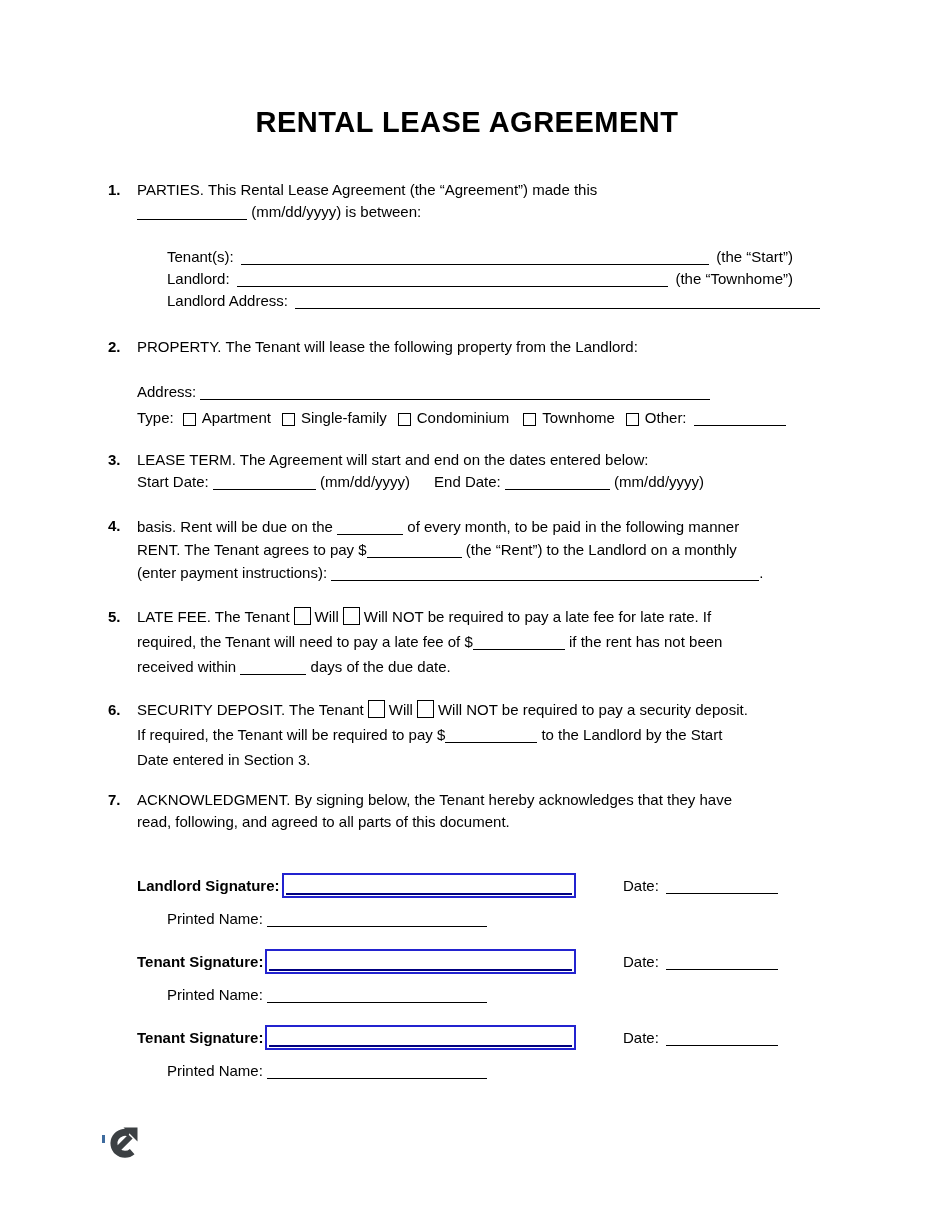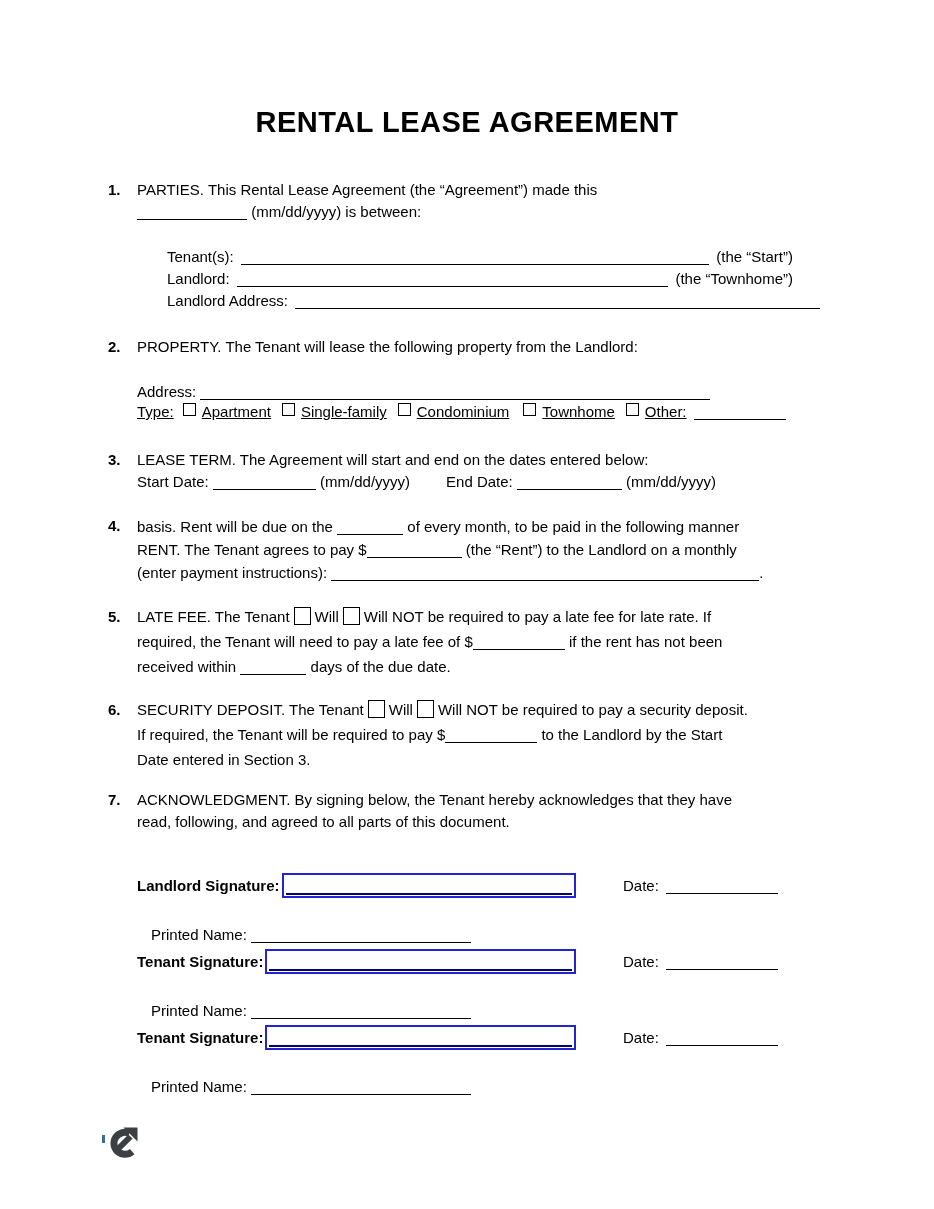--- a/index.html
+++ b/index.html
@@ -26,30 +26,30 @@
   }
   .blank-flex{flex:1 1 auto;border-bottom:1.5px solid #000;height:14px;margin:0 7px 3px 7px;}
   .cb{
     display:inline-block;width:11px;height:11px;border:1.5px solid #000;
     vertical-align:-1px;margin-right:6px;background:#fff;flex:0 0 auto;
   }
   .cb-lg{
     display:inline-block;width:15px;height:16px;border:1.6px solid #000;
     vertical-align:-3px;margin:0 4px;background:#fff;
   }
-  .type-row{display:flex;align-items:flex-start;height:23px;white-space:nowrap;text-decoration:underline;}
+  .type-row{display:flex;align-items:flex-end;height:23px;white-space:nowrap;}
   .type-row .opt{margin-right:11px;}
   .type-row .tlabel{margin-right:9px;}
   .sig-row{position:absolute;left:137px;width:641px;display:flex;align-items:center;height:26px;}
   .sig-label{font-weight:bold;white-space:nowrap;flex:0 0 auto;}
   .sig-box{flex:1 1 auto;height:21px;border:2px solid #2323cf;margin-left:2px;position:relative;background:#fff;}
   .sig-box::after{content:"";position:absolute;left:2px;right:2px;bottom:1px;border-bottom:2px solid #000080;}
   .date-wrap{flex:0 0 auto;width:155px;margin-left:47px;display:flex;align-items:flex-end;white-space:nowrap;}
   .date-wrap .blank{margin-left:7px;flex:1 1 auto;}
-  .pn-row{position:absolute;left:151px;white-space:nowrap;line-height:22px;margin-top:16px;}
+  .pn-row{position:absolute;left:167px;white-space:nowrap;line-height:22px;}
   .logo{position:absolute;left:106px;top:1124px;width:36px;height:36px;}
   .logo .accent{position:absolute;left:-4px;top:11px;width:3px;height:8px;background:#3e6b9e;}
 </style>
 </head>
 <body>
 
 <div class="page">
 
   <div class="title">RENTAL LEASE AGREEMENT</div>
 
@@ -104,21 +104,21 @@
       <span class="blank" style="width:92px;margin-left:7px"></span>
     </div>
   </div>
 
   <section class="sec" style="top:449px">
     <span class="num">3.</span>
     <div class="body">
       <div class="line"><span class="hd">LEASE TERM</span><span>. The Agreement will start and end on the dates entered below:</span></div>
       <div class="line"><span>Start Date:</span>
         <span class="blank" style="width:103px"></span>
-        <span>(mm/dd/yyyy)</span><span style="margin-left:36px">End Date:</span>
+        <span>(mm/dd/yyyy)</span><span style="margin-left:24px">End Date:</span>
         <span class="blank" style="width:105px"></span>
         <span>(mm/dd/yyyy)</span></div>
     </div>
   </section>
 
   <section class="sec lh23" style="top:515px">
     <span class="num">4.</span>
     <div class="body">
       <div class="line"><span>basis. Rent will be due on the</span>
         <span class="blank" style="width:66px"></span>

